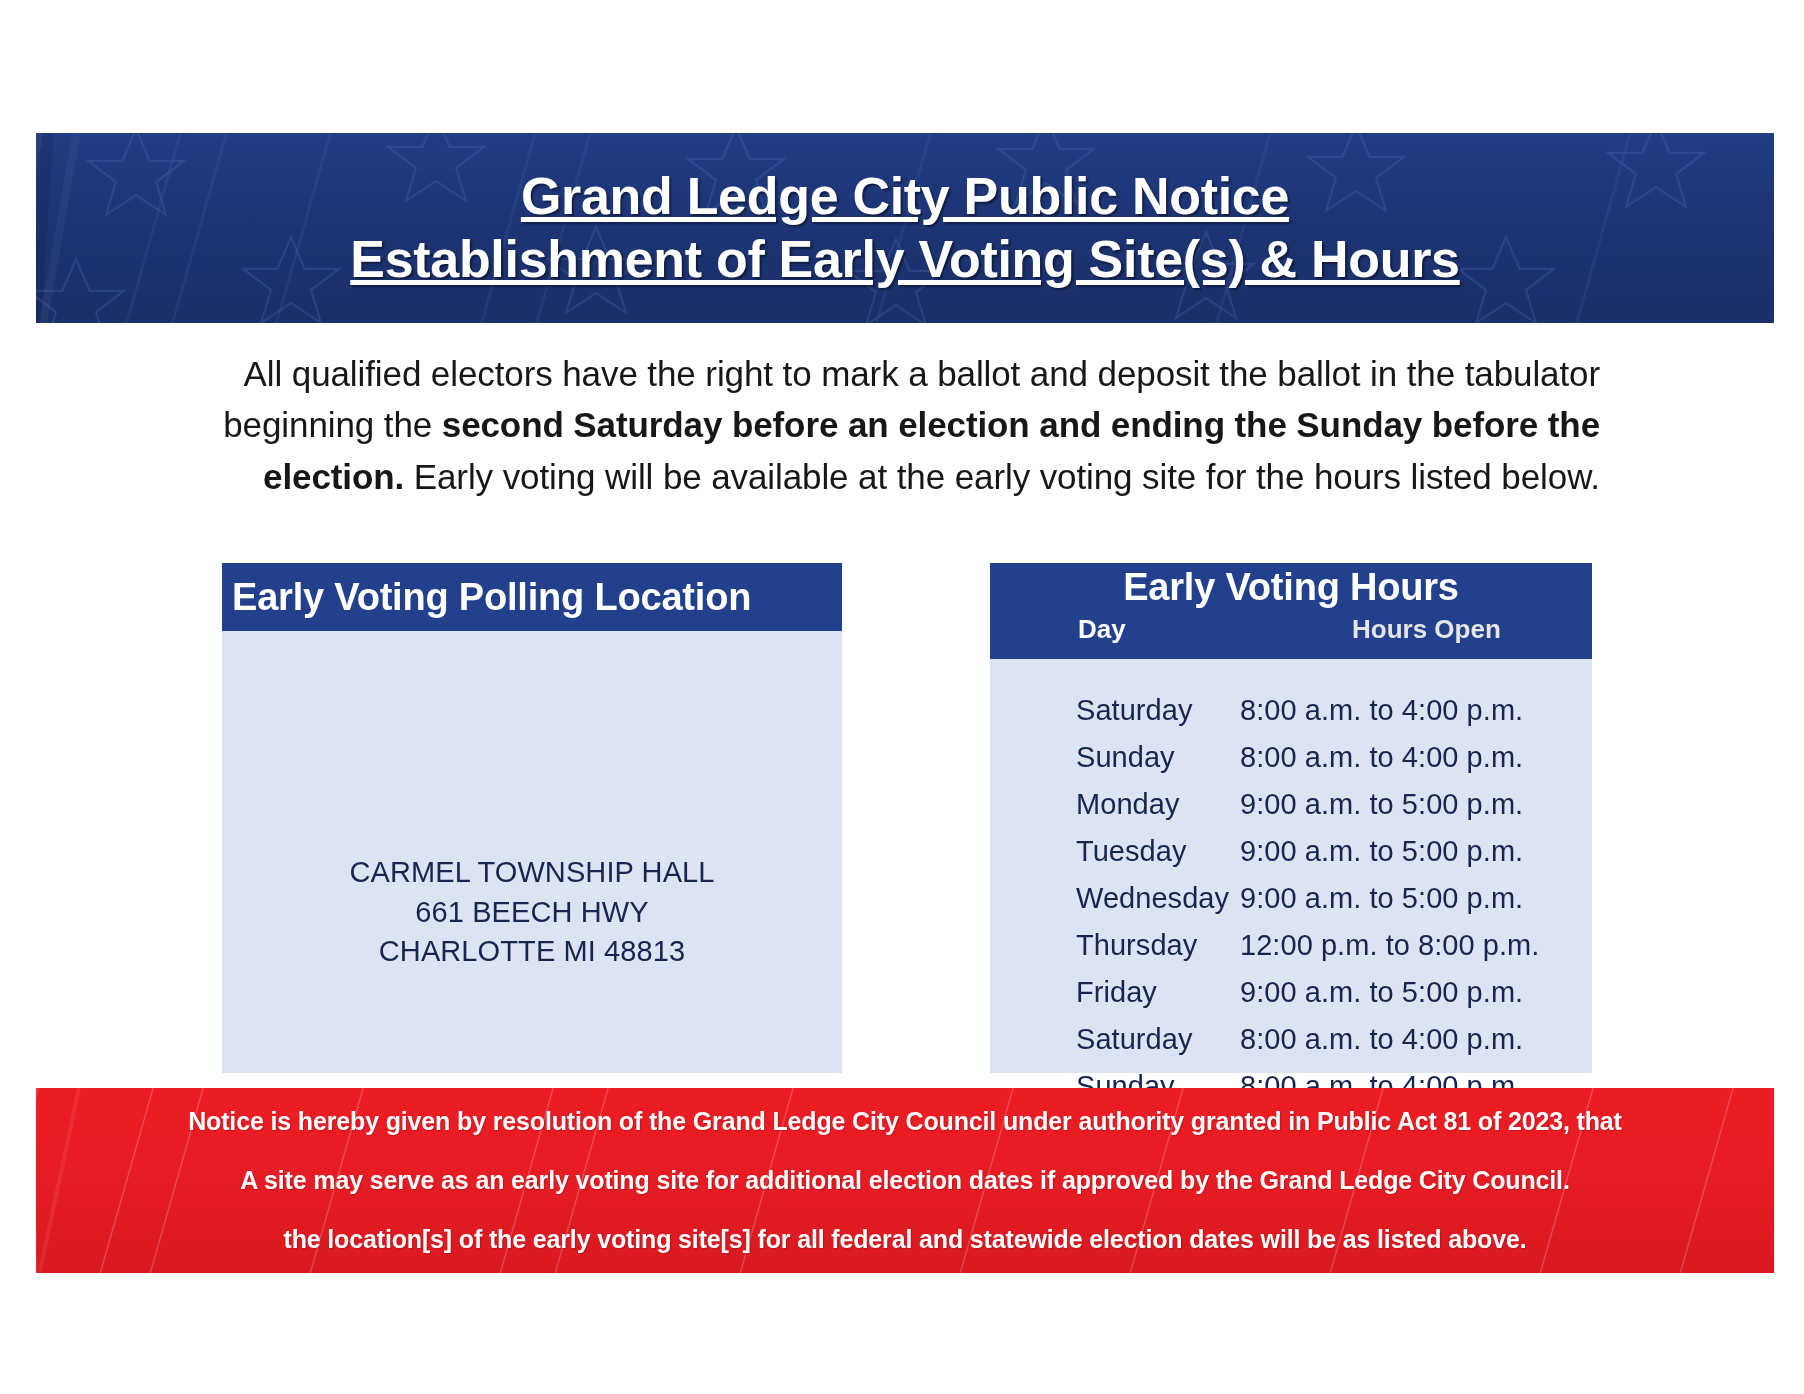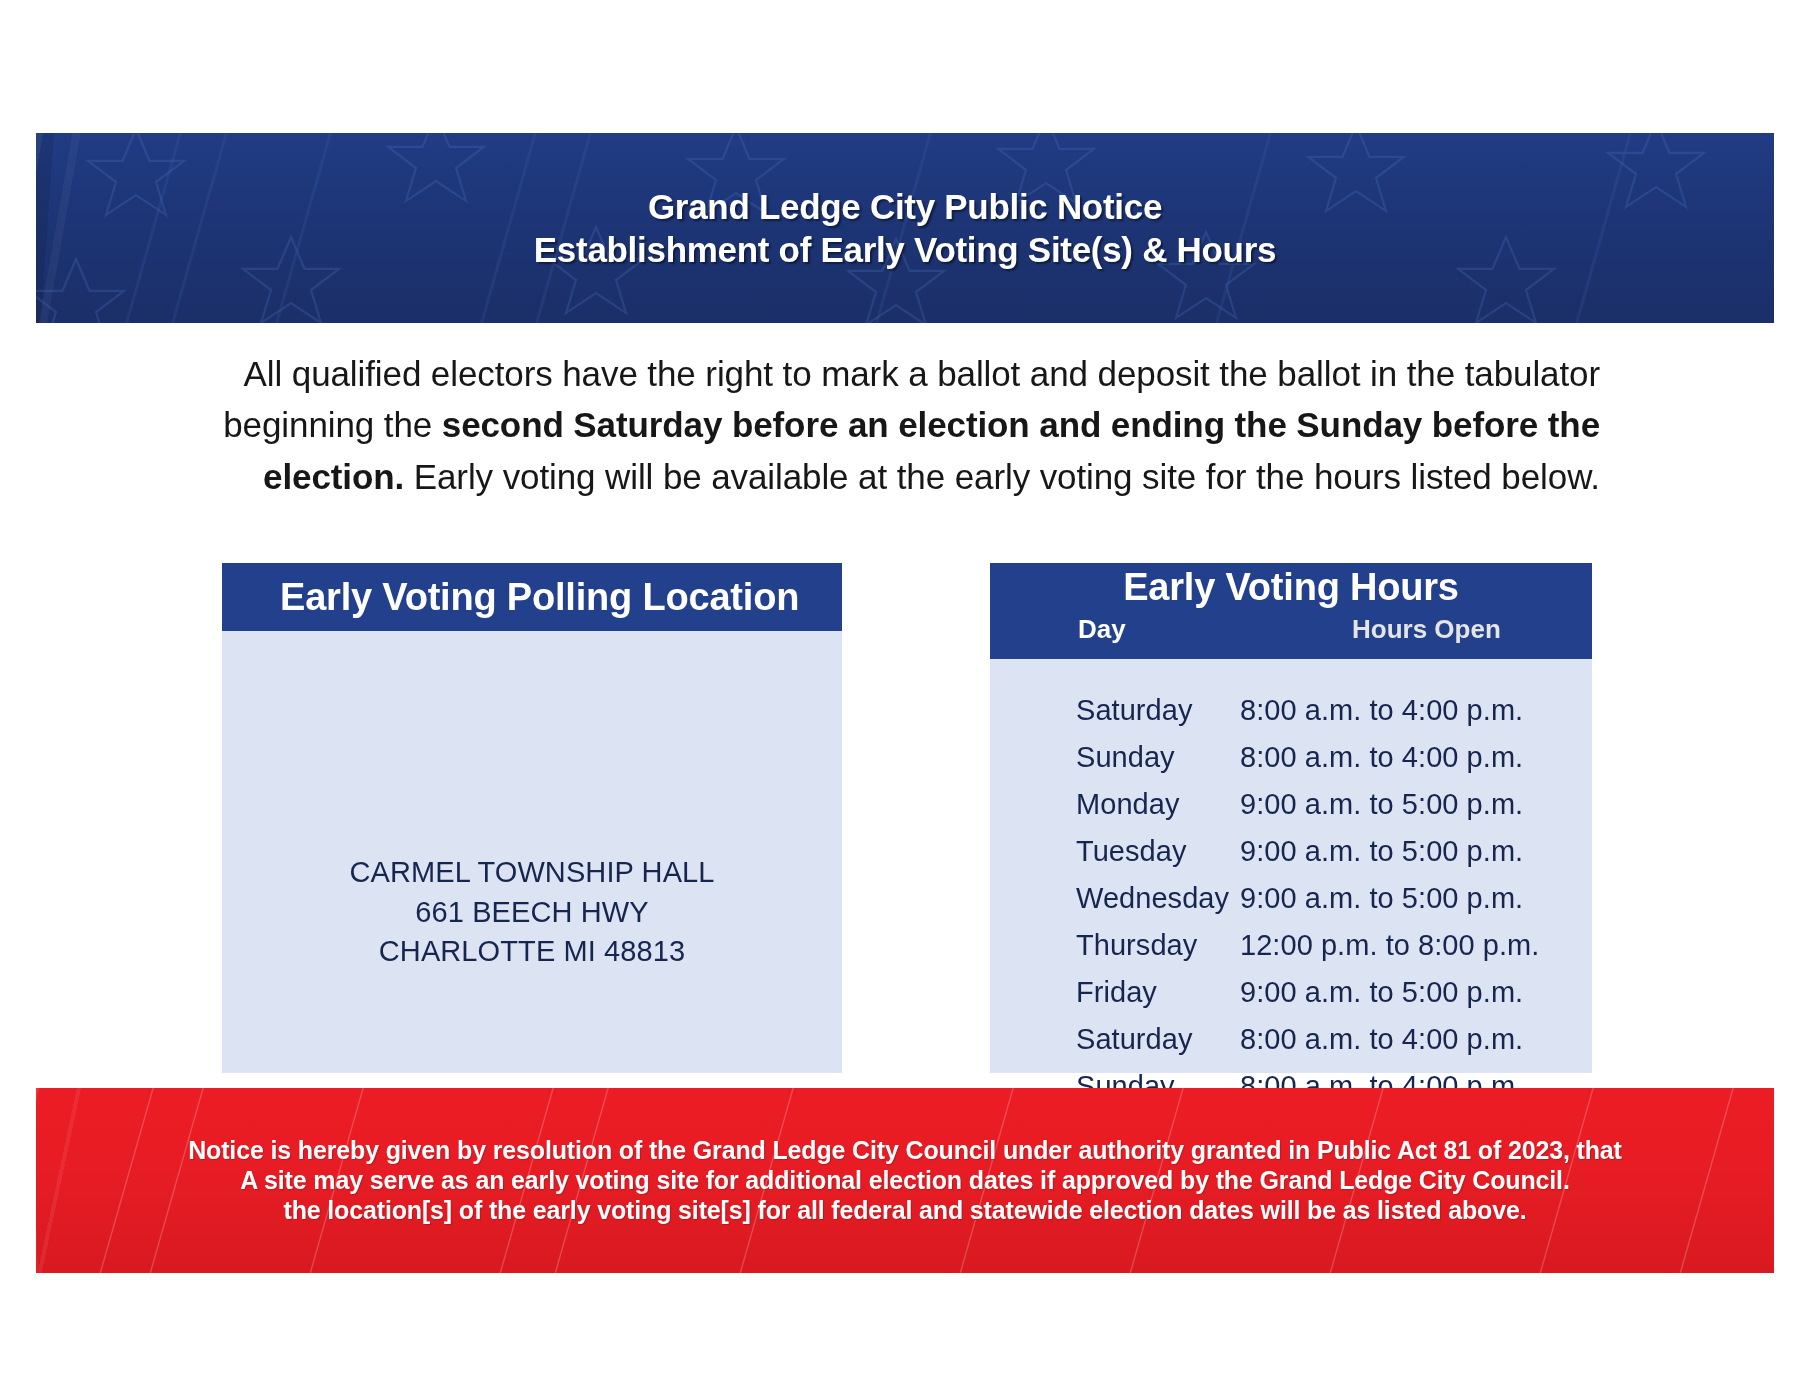--- a/index.html
+++ b/index.html
@@ -50,27 +50,28 @@
     width: 100%;
     height: 100%;
     display: flex;
     flex-direction: column;
     align-items: center;
     justify-content: center;
     gap: 2px;
   }
   .header-line {
     color: #ffffff;
-    font-size: 35px;
+    font-size: 52px;
     font-weight: bold;
     letter-spacing: -0.3px;
     text-align: left;
     line-height: 1.18;
     text-shadow: 2px 2px 2px rgba(0,0,0,0.45);
     white-space: nowrap;
+    text-decoration: underline;
   }
 
   
   .intro {
     position: absolute;
     left: 210px;
     top: 348px;
     width: 1390px;
     text-align: right;
     color: #171717;
@@ -101,21 +102,20 @@
     background: #23408d;
     display: flex;
     align-items: center;
     padding-left: 10px;
   }
   .panel-head-loc .title {
     color: #ffffff;
     font-size: 38px;
     font-weight: bold;
     letter-spacing: -0.2px;
-    margin-left: 48px;
   }
 
   .panel-head-hours {
     height: 96px;
     background: #23408d;
     position: relative;
   }
   .panel-head-hours .title {
     position: absolute;
     top: 3px;
@@ -194,21 +194,21 @@
         rgba(255,255,255,0.07) 40px, rgba(255,255,255,0.07) 44px,
         rgba(255,255,255,0.00) 44px, rgba(255,255,255,0.00) 112px),
       linear-gradient(88deg,
         rgba(255,255,255,0.055) 0px, rgba(255,255,255,0.055) 2px,
         rgba(255,255,255,0.00) 2px, rgba(255,255,255,0.00) 63px),
       linear-gradient(180deg, #ec1c24 0%, #e61c24 50%, #d81920 100%);
     display: flex;
     flex-direction: column;
     align-items: center;
     justify-content: center;
-    gap: 1px;
+    gap: 30px;
     overflow: hidden;
   }
   .footer-line {
     position: relative;
     z-index: 2;
     color: #ffffff;
     font-size: 25px;
     font-weight: bold;
     text-align: center;
     letter-spacing: -0.15px;

